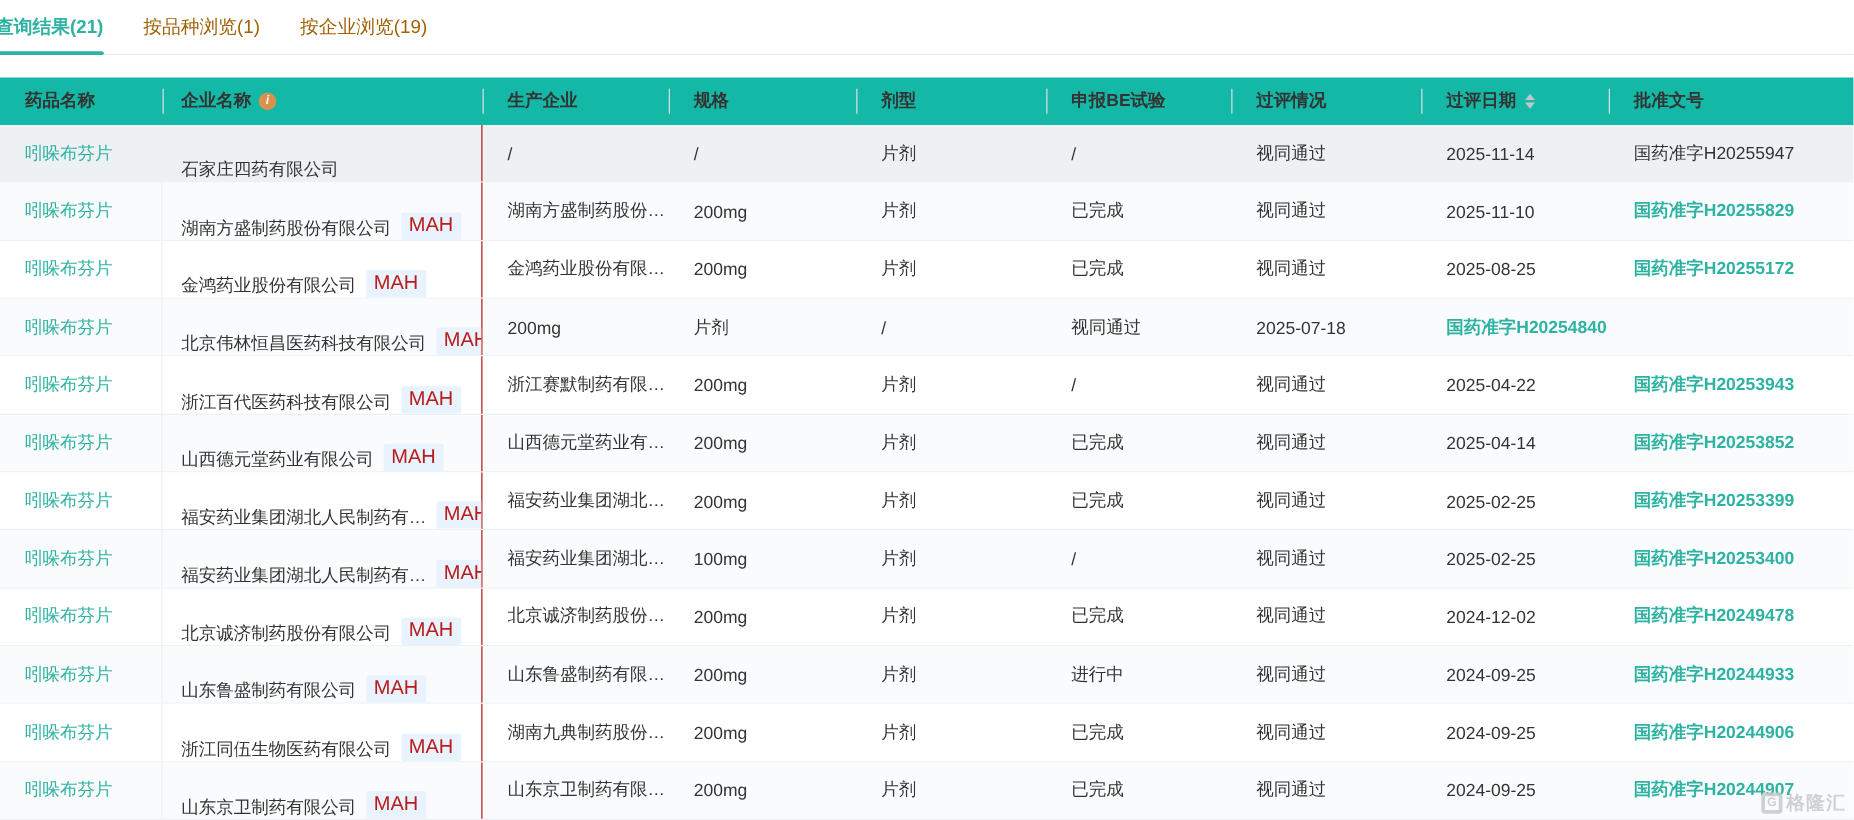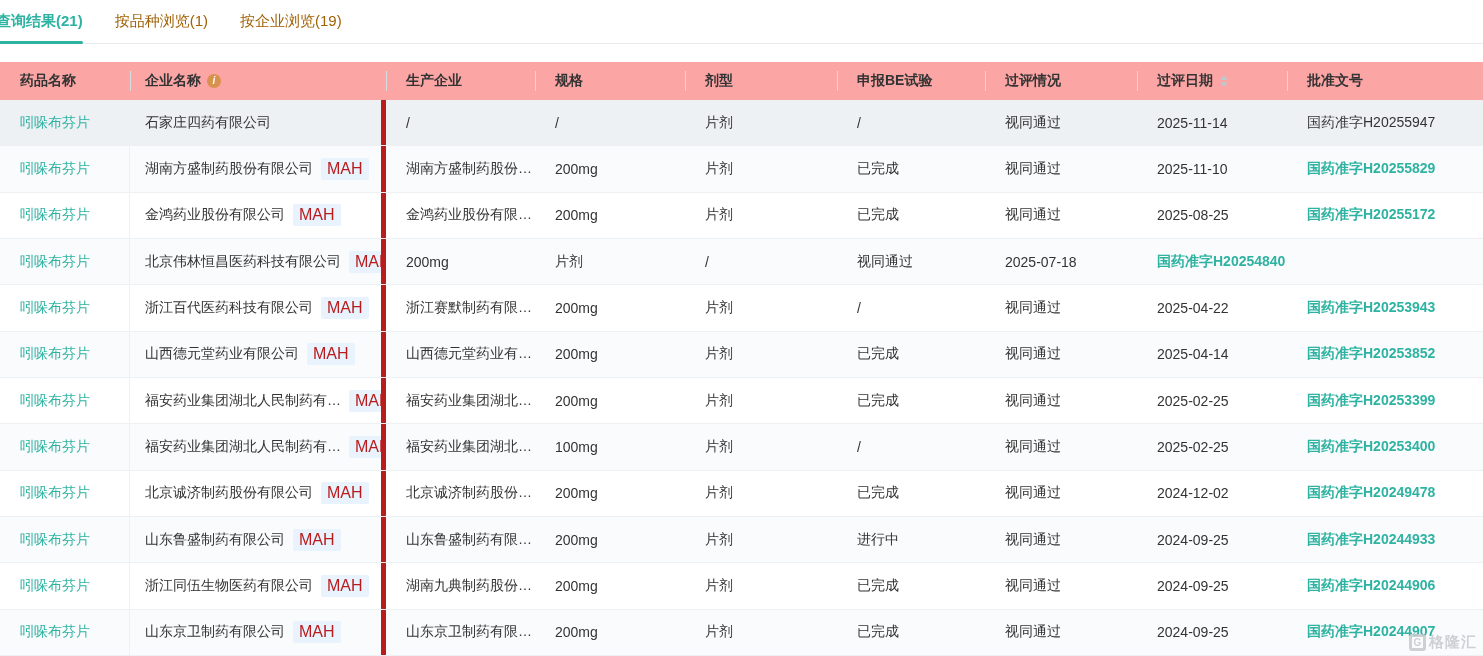--- a/index.html
+++ b/index.html
@@ -28,21 +28,21 @@
   }
 
   .gap { height:18px; }
 
   
   .grid {
     display:grid;
     grid-template-columns:130px 256px 149px 150px 152px 148px 152px 150px 196px;
   }
   .thead {
-    height:38px; background:#fca5a5; align-items:center;
+    height:38px; background:#14b8a6; align-items:center;
   }
   .th {
     position:relative; display:flex; align-items:center;
     font-size:14px; font-weight:700; color:#333;
     padding-left:20px; height:38px; white-space:nowrap;
   }
   .th.c2 { padding-left:15px; }
   .th + .th::before {
     content:""; position:absolute; left:0; top:9px; bottom:9px;
     width:1px; background:#d9dcdf;
@@ -68,21 +68,21 @@
   .row {
     height:46.33px; border-bottom:1px solid #eef1f3; background:#fff;
   }
   .row:nth-child(even) { background:#fafbfc; }
   .row.hl { background:#eef1f4; }
   .cell {
     display:flex; align-items:center; padding-left:20px;
     font-size:14px; color:#333; white-space:nowrap; overflow:hidden;
   }
   .cell.c1 { font-weight:400; }
-  .cell.c2 { padding-left:15px; border-right:5px solid #b91c1c; }
+  .cell.c2 { padding-left:15px; border-right:1px solid #b91c1c;align-items:flex-end; }
   .cell.c1 { border-right:1px solid #eef0f2; }
   .drug-link { color:#2eb3a2; cursor:pointer; text-decoration:none; }
   .mah-badge {
     margin-left:8px; padding:2px 6px; border-radius:2px;
     background:#e8f3fe; color:#b91c1c; font-size:16px; font-weight:400;
     flex:0 0 auto;
   }
   .approval-link { color:#2eb3a2; cursor:pointer;font-weight:bold; }
   .plain { color:#333; }
 

